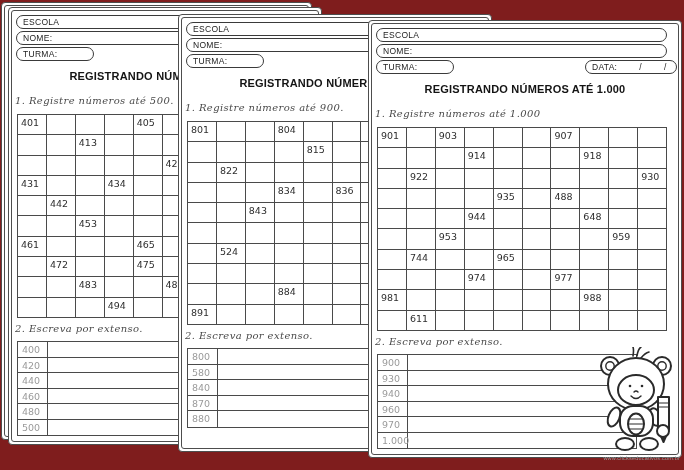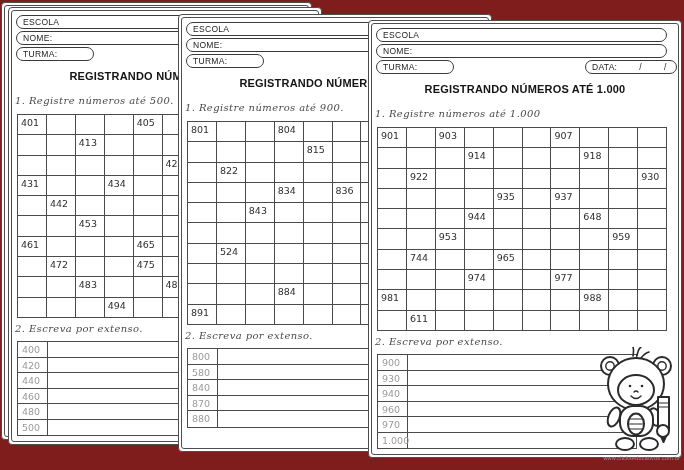--- a/index.html
+++ b/index.html
@@ -426,21 +426,21 @@
           <div class="gcell"></div>
           <div class="gcell">930</div>
         </div>
         <div class="grow">
           <div class="gcell"></div>
           <div class="gcell"></div>
           <div class="gcell"></div>
           <div class="gcell"></div>
           <div class="gcell">935</div>
           <div class="gcell"></div>
-          <div class="gcell">937</div>
+          <div class="gcell">488</div>
           <div class="gcell"></div>
           <div class="gcell"></div>
           <div class="gcell"></div>
         </div>
         <div class="grow">
           <div class="gcell"></div>
           <div class="gcell"></div>
           <div class="gcell"></div>
           <div class="gcell">944</div>
           <div class="gcell"></div>

